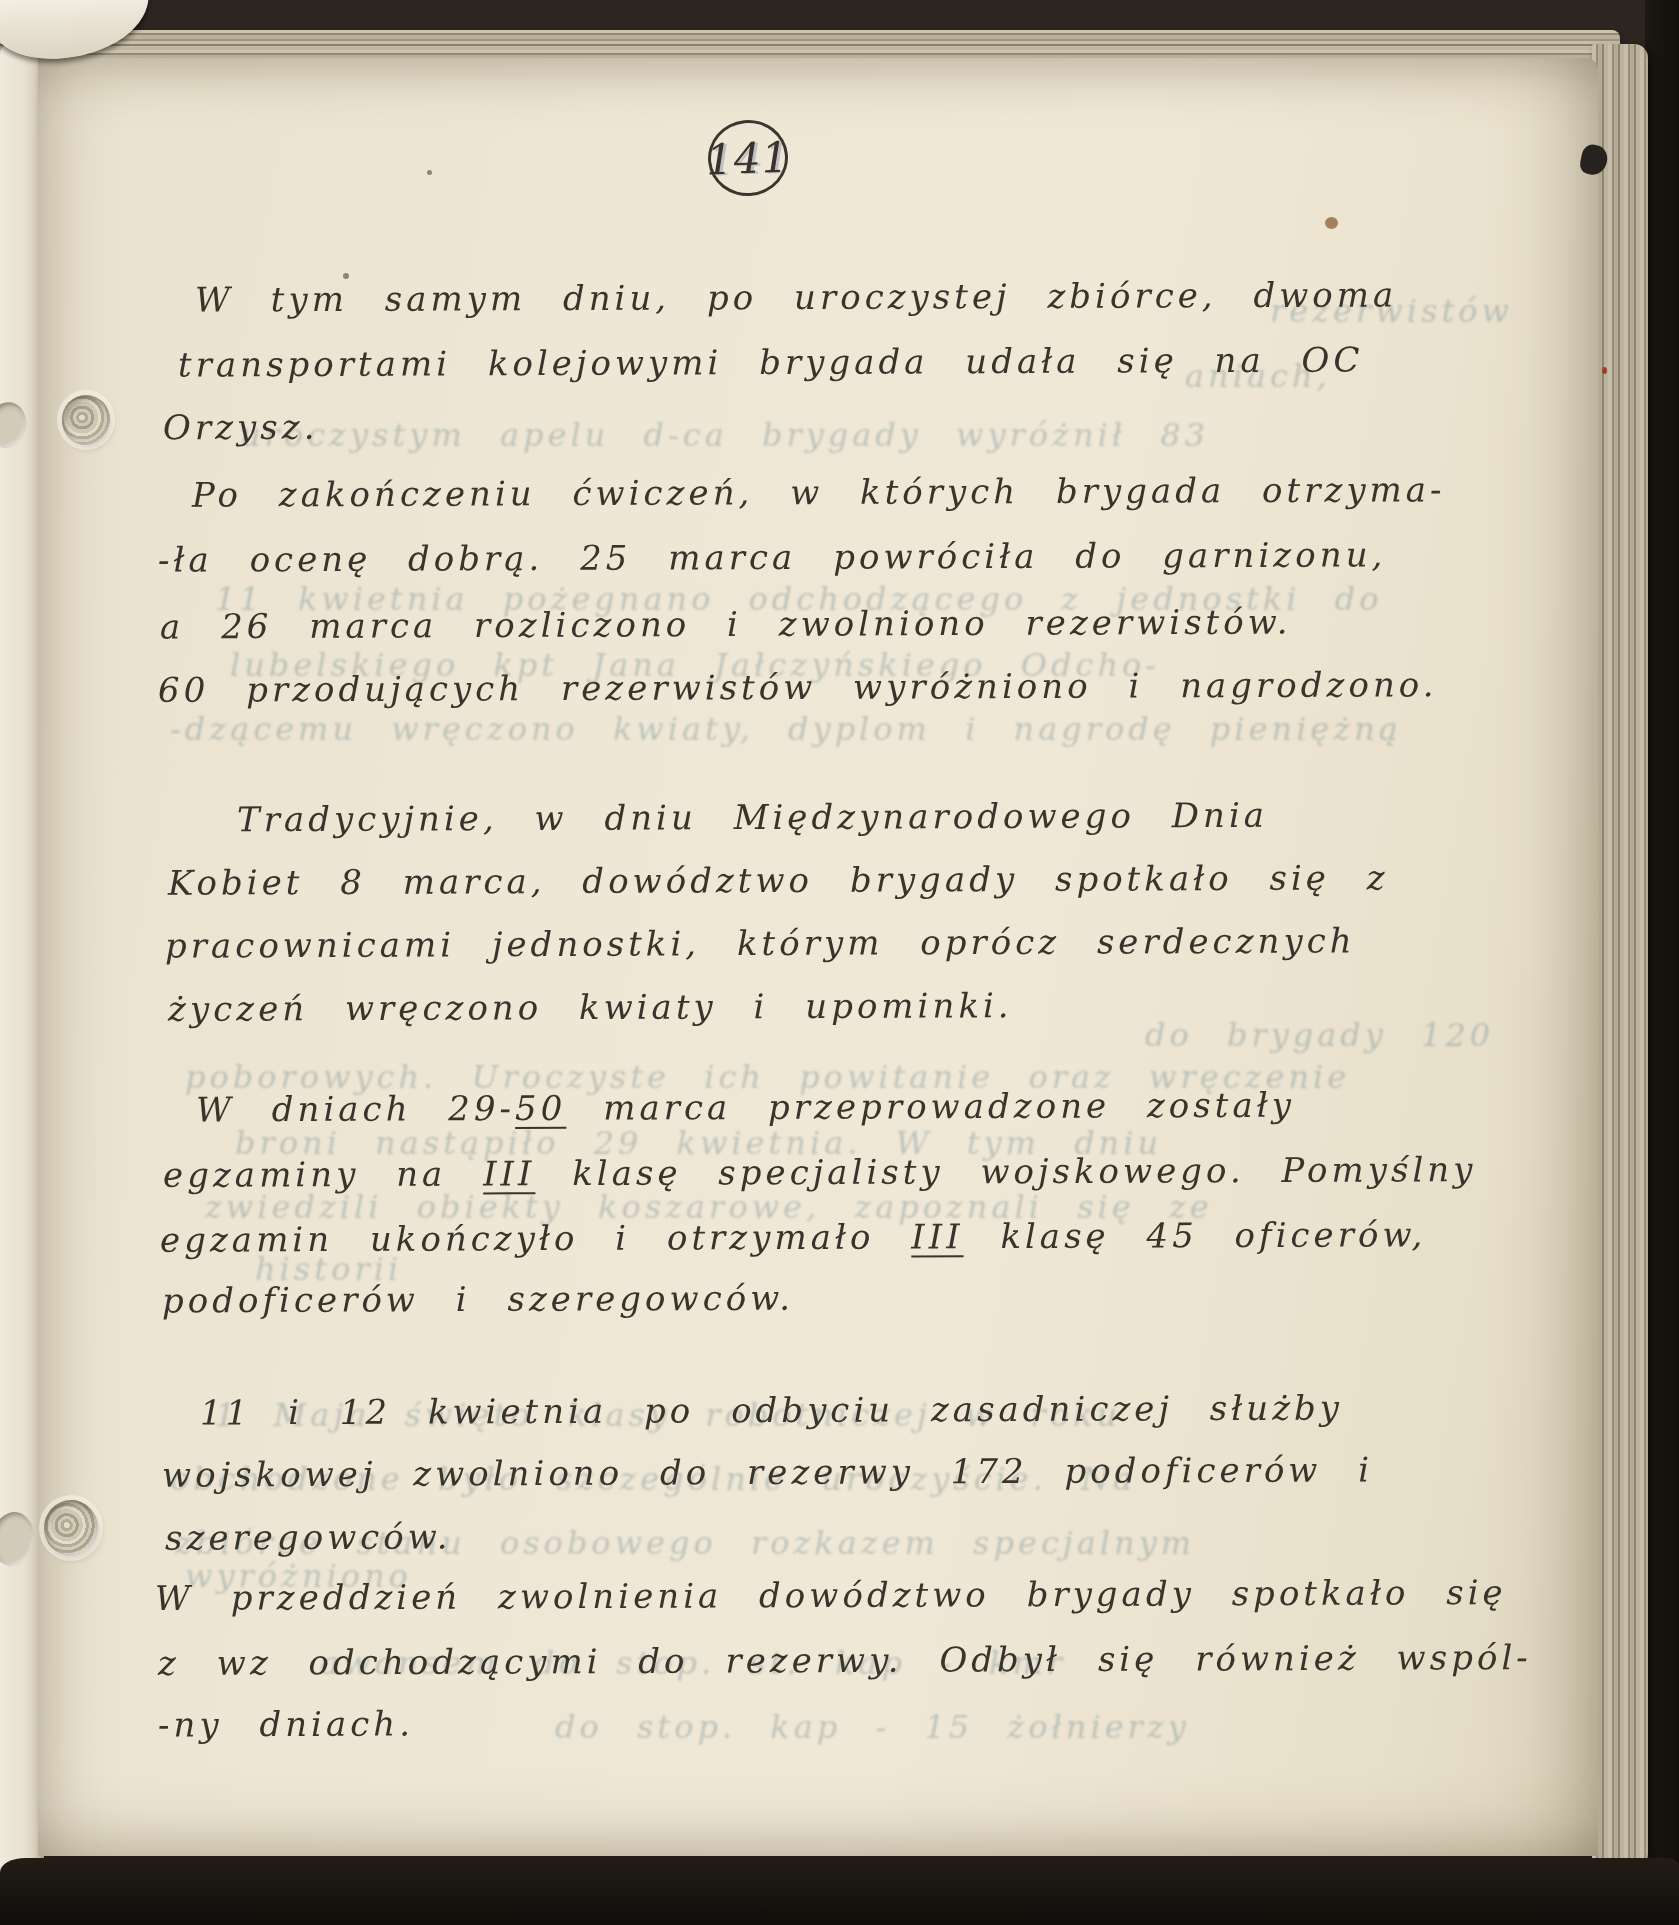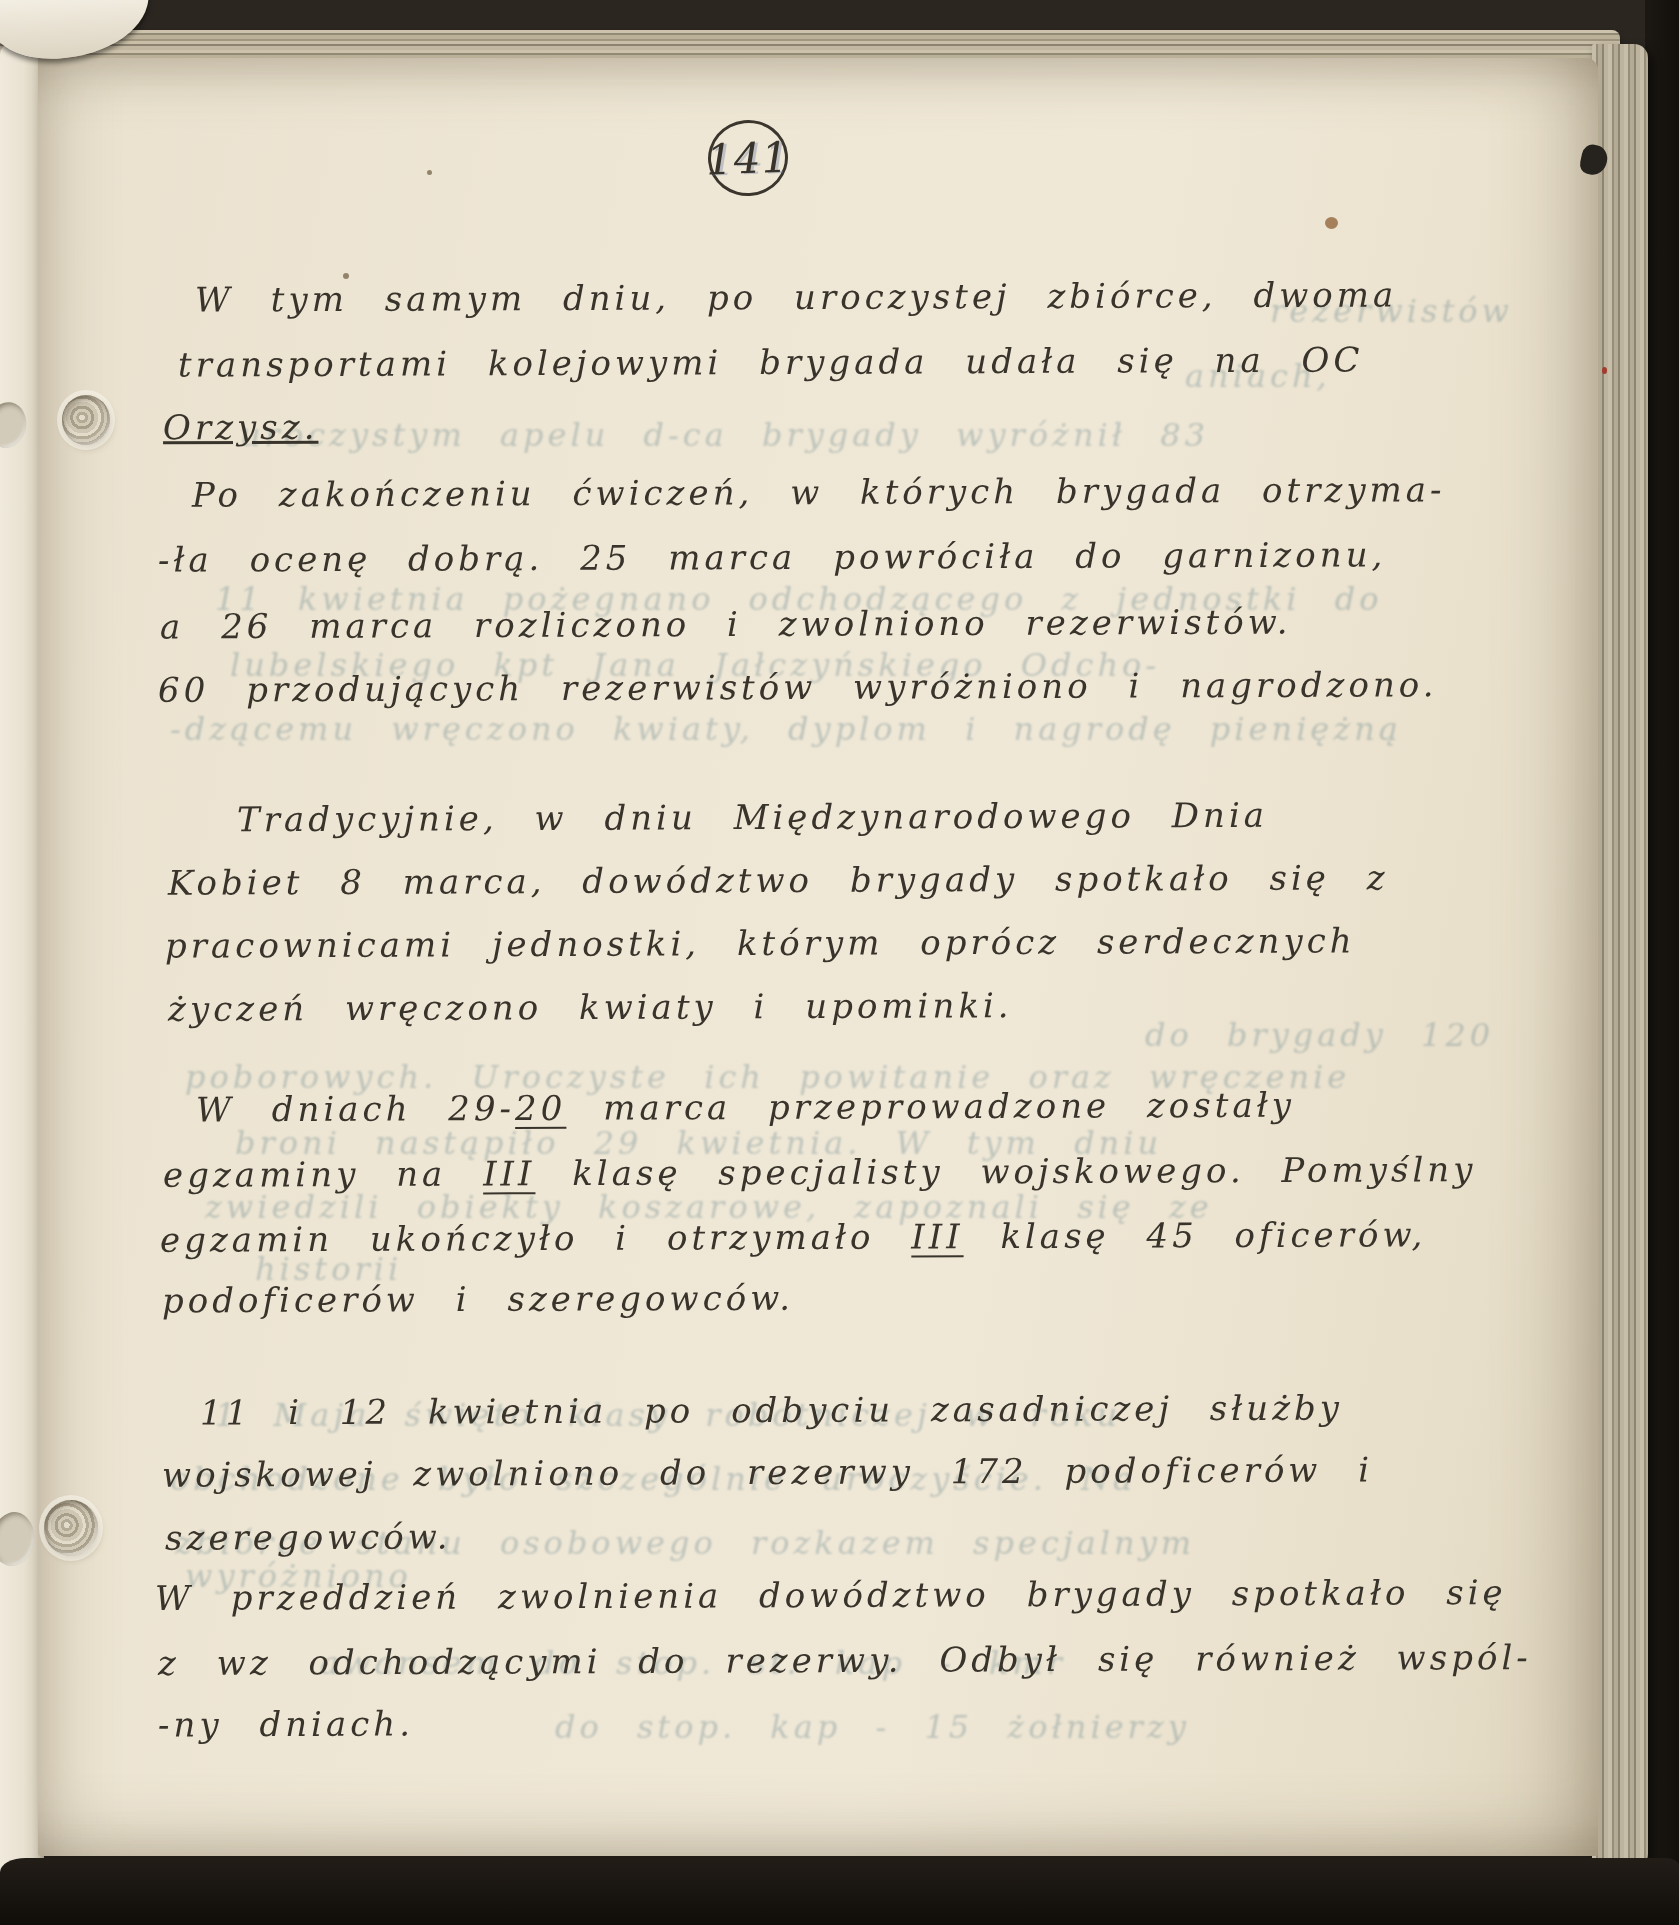--- a/index.html
+++ b/index.html
@@ -107,30 +107,30 @@
       <div class="ghost-line" style="left: 205px; top: 1176px;">zwiedzili obiekty koszarowe, zapoznali się ze</div>
       <div class="ghost-line" style="left: 255px; top: 1238px;">historii</div>
       <div class="ghost-line" style="left: 215px; top: 1384px;">1 Maja święto klasy robotniczej w roku</div>
       <div class="ghost-line" style="left: 170px; top: 1448px;">obchodzone było szczególnie uroczyście. Na</div>
       <div class="ghost-line" style="left: 175px; top: 1512px;">zbiórce stanu osobowego rozkazem specjalnym</div>
       <div class="ghost-line" style="left: 185px; top: 1545px;">wyróżniono</div>
       <div class="ghost-line" style="left: 320px; top: 1632px;">awansem do stop. st. kap - kmr</div>
       <div class="ghost-line" style="left: 555px; top: 1696px;">do stop. kap - 15 żołnierzy</div>
       <div class="hand-line" style="left: 195px; top: 265px;">W tym samym dniu, po uroczystej zbiórce, dwoma</div>
       <div class="hand-line" style="left: 178px; top: 330px;">transportami kolejowymi brygada udała się na OC</div>
-      <div class="hand-line" style="left: 163px; top: 395px; text-decoration: underline;">Orzysz.</div>
+      <div class="hand-line" style="left: 163px; top: 395px;">Orzysz.</div>
       <div class="hand-line" style="left: 192px; top: 460px;">Po zakończeniu ćwiczeń, w których brygada otrzyma-</div>
       <div class="hand-line" style="left: 158px; top: 525px;">-ła ocenę dobrą. 25 marca powróciła do garnizonu,</div>
       <div class="hand-line" style="left: 160px; top: 592px;">a 26 marca rozliczono i zwolniono rezerwistów.</div>
       <div class="hand-line" style="left: 158px; top: 655px;">60 przodujących rezerwistów wyróżniono i nagrodzono.</div>
       <div class="hand-line" style="left: 237px; top: 785px;">Tradycyjnie, w dniu Międzynarodowego Dnia</div>
       <div class="hand-line" style="left: 168px; top: 848px;">Kobiet 8 marca, dowództwo brygady spotkało się z</div>
       <div class="hand-line" style="left: 165px; top: 911px;">pracownicami jednostki, którym oprócz serdecznych</div>
       <div class="hand-line" style="left: 168px; top: 975px;">życzeń wręczono kwiaty i upominki.</div>
-      <div class="hand-line" style="left: 196px; top: 1075px;"><span>W dniach 29-</span><span class="u">20</span><span> marca przeprowadzone zostały</span></div>
+      <div class="hand-line" style="left: 196px; top: 1075px;"><span>W dniach 29-</span><span class="u">50</span><span> marca przeprowadzone zostały</span></div>
       <div class="hand-line" style="left: 163px; top: 1140px;"><span>egzaminy na </span><span class="u">III</span><span> klasę specjalisty wojskowego. Pomyślny</span></div>
       <div class="hand-line" style="left: 160px; top: 1205px;"><span>egzamin ukończyło i otrzymało </span><span class="u">III</span><span> klasę 45 oficerów,</span></div>
       <div class="hand-line" style="left: 162px; top: 1267px;">podoficerów i szeregowców.</div>
       <div class="hand-line" style="left: 200px; top: 1378px;">11 i 12 kwietnia po odbyciu zasadniczej służby</div>
       <div class="hand-line" style="left: 162px; top: 1440px;">wojskowej zwolniono do rezerwy 172 podoficerów i</div>
       <div class="hand-line" style="left: 165px; top: 1505px;">szeregowców.</div>
       <div class="hand-line" style="left: 155px; top: 1563px;">W przeddzień zwolnienia dowództwo brygady spotkało się</div>
       <div class="hand-line" style="left: 158px; top: 1628px;">z wz odchodzącymi do rezerwy. Odbył się również wspól-</div>
       <div class="hand-line" style="left: 158px; top: 1692px;">-ny dniach.</div>
       <div class="mark mark-ink-blot" style="left: 1581px; top: 133px; width: 26px; height: 30px;"></div>

